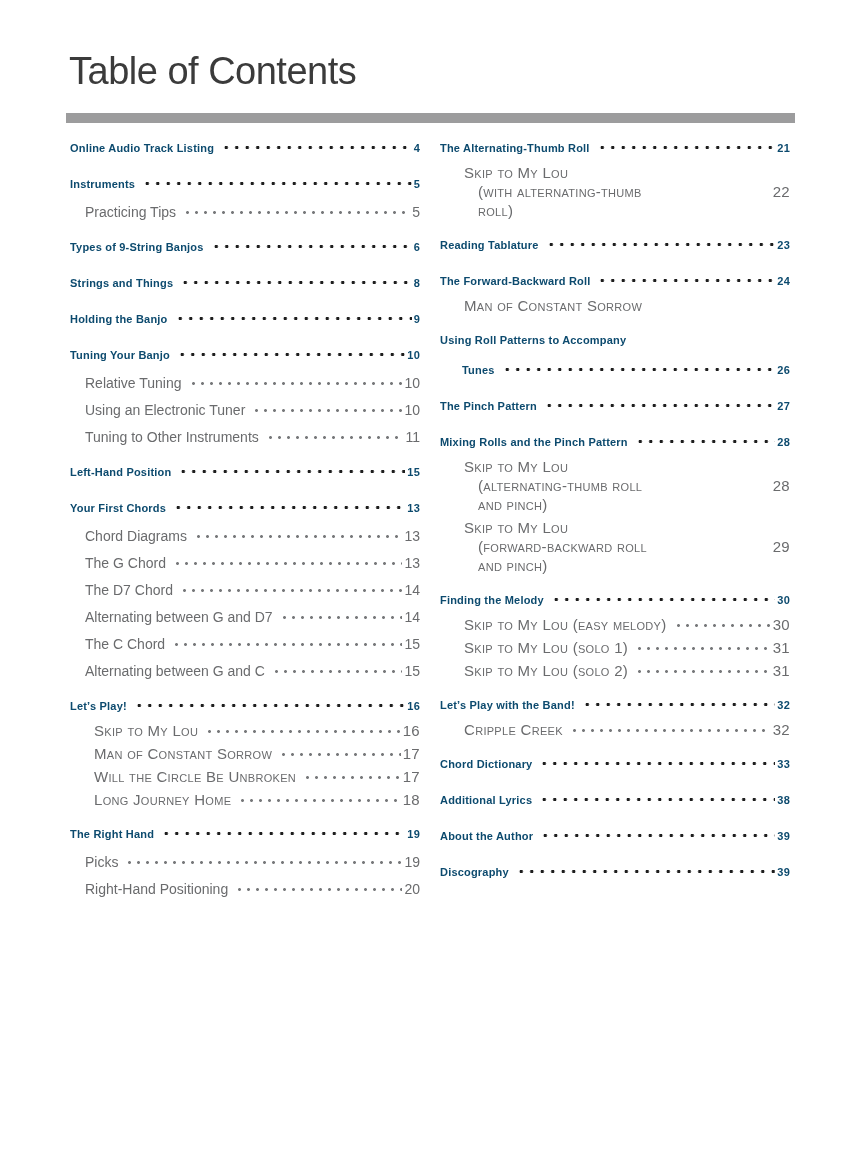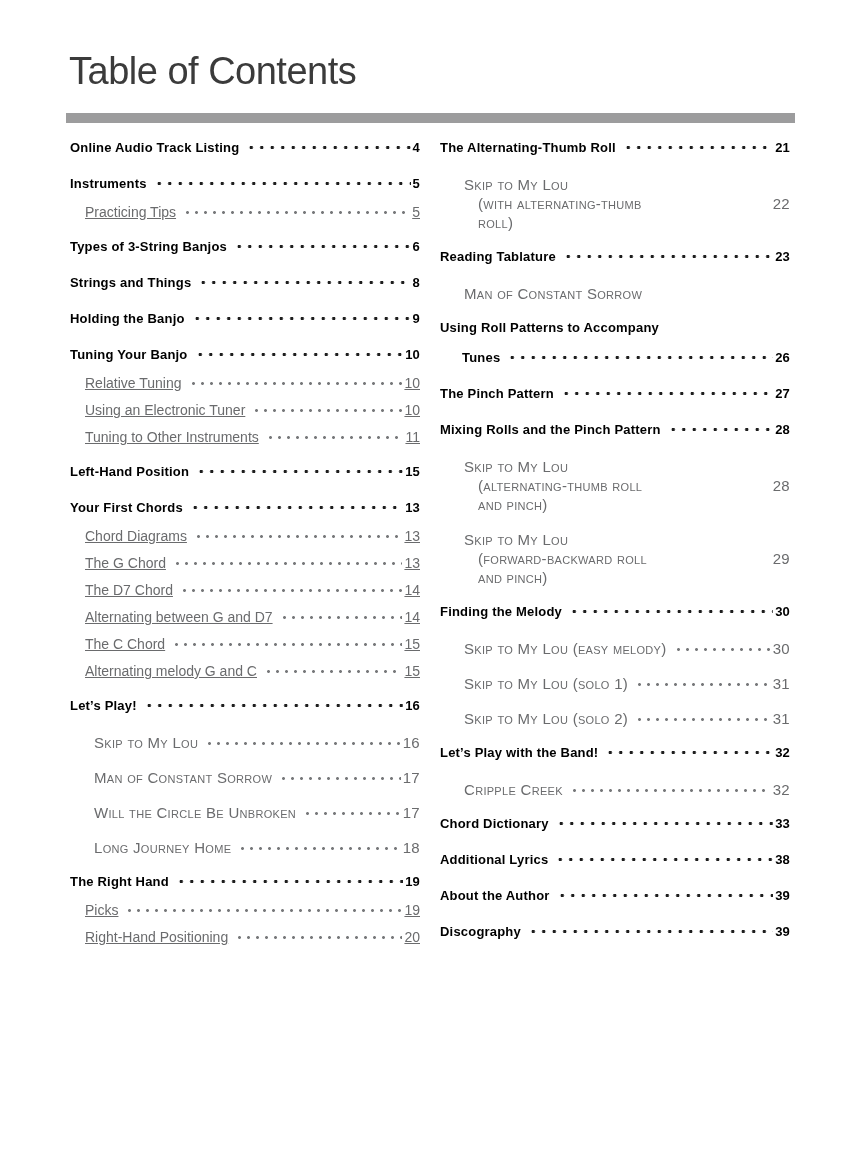--- a/index.html
+++ b/index.html
@@ -53,52 +53,51 @@
   .row .leader {
     flex: 1 1 auto;
     height: 0.85em;
     margin: 0 2px 0 5px;
     background-repeat: repeat-x;
   }
   .row .pagenum { white-space: nowrap; }
 
   .heading {
     font-weight: 700;
-    font-size: 13px;
+    font-size: 11px;
     line-height: 22px;
     letter-spacing: 0.2px;
-    color: #000000;
+    color: #0c4a6e;
     margin-top: 14px;
   }
   .heading .leader {
     background-image: radial-gradient(circle, #1e1e1e 1.6px, transparent 2px);
     background-size: 10.5px 5px;
     background-position: left 2px bottom 2px;
   }
   .col .row:first-child { margin-top: 0; }
 
   .sub {
     font-size: 14px;
     line-height: 20px;
     color: #6a6b6d;
     margin-top: 7px;
     padding-left: 15px;
-    text-decoration: underline;
   }
   .sub .leader,
   .song .leader {
     background-image: radial-gradient(circle, #77787a 1.25px, transparent 1.6px);
     background-size: 9px 5px;
     background-position: left 2px bottom 2px;
   }
   .song {
     font-size: 15px;
     line-height: 19px;
     color: #6a6b6d;
-    margin-top: 16px;
+    margin-top: 4px;
     padding-left: 24px;
     font-variant: small-caps;
     letter-spacing: 0.3px;
   }
   .song .pagenum { font-variant: normal; }
   .song-cont {
     margin-top: 0;
     padding-left: 38px;
     gap: 48px;
   }
@@ -124,21 +123,21 @@
           <span class="label">Instruments</span>
           <span class="leader"></span>
           <span class="pagenum">5</span>
         </div>
         <div class="row sub">
           <span class="label">Practicing Tips</span>
           <span class="leader"></span>
           <span class="pagenum">5</span>
         </div>
         <div class="row heading">
-          <span class="label">Types of 3-String Banjos</span>
+          <span class="label">Types of 9-String Banjos</span>
           <span class="leader"></span>
           <span class="pagenum">6</span>
         </div>
         <div class="row heading">
           <span class="label">Strings and Things</span>
           <span class="leader"></span>
           <span class="pagenum">8</span>
         </div>
         <div class="row heading">
           <span class="label">Holding the Banjo</span>
@@ -194,21 +193,21 @@
           <span class="label">Alternating between G and D7</span>
           <span class="leader"></span>
           <span class="pagenum">14</span>
         </div>
         <div class="row sub">
           <span class="label">The C Chord</span>
           <span class="leader"></span>
           <span class="pagenum">15</span>
         </div>
         <div class="row sub">
-          <span class="label">Alternating melody G and C</span>
+          <span class="label">Alternating between G and C</span>
           <span class="leader"></span>
           <span class="pagenum">15</span>
         </div>
         <div class="row heading">
           <span class="label">Let’s Play!</span>
           <span class="leader"></span>
           <span class="pagenum">16</span>
         </div>
         <div class="row song">
           <span class="label">Skip to My Lou</span>
@@ -257,20 +256,25 @@
         </div>
         <div class="row song song-cont">
           <span class="label">(with alternating-thumb roll)</span>
           <span class="leader"></span>
           <span class="pagenum">22</span>
         </div>
         <div class="row heading">
           <span class="label">Reading Tablature</span>
           <span class="leader"></span>
           <span class="pagenum">23</span>
+        </div>
+        <div class="row heading">
+          <span class="label">The Forward-Backward Roll</span>
+          <span class="leader"></span>
+          <span class="pagenum">24</span>
         </div>
         <div class="row song">
           <span class="label">Man of Constant Sorrow</span>
         </div>
         <div class="row heading">
           <span class="label">Using Roll Patterns to Accompany</span>
         </div>
         <div class="row heading heading-cont">
           <span class="label">Tunes</span>
           <span class="leader"></span>

